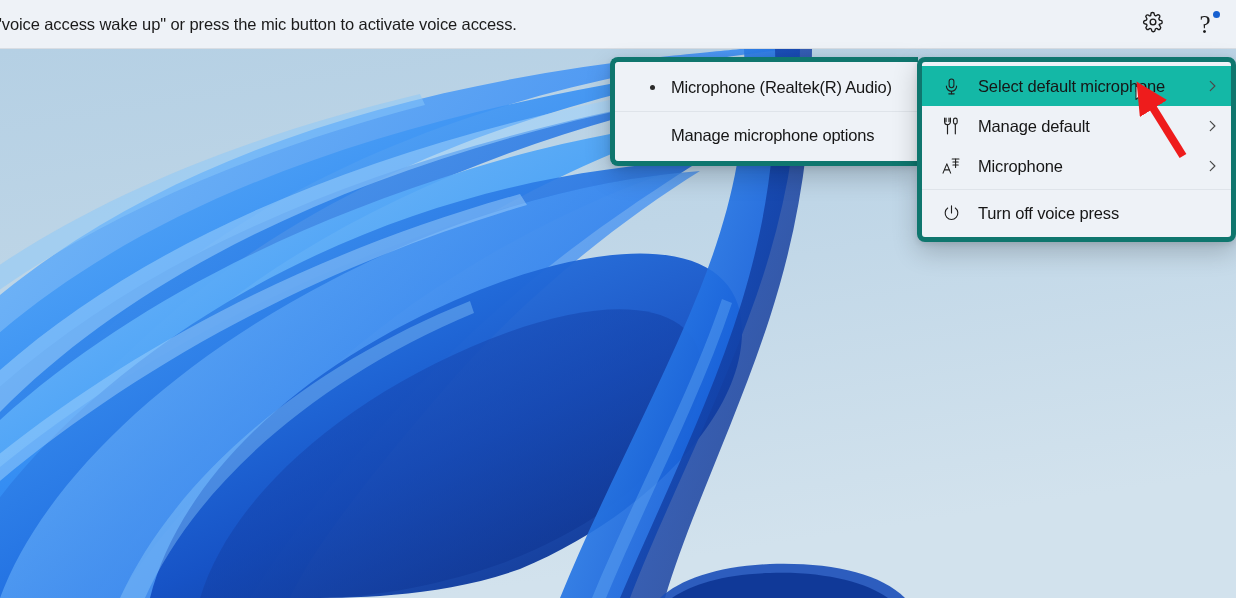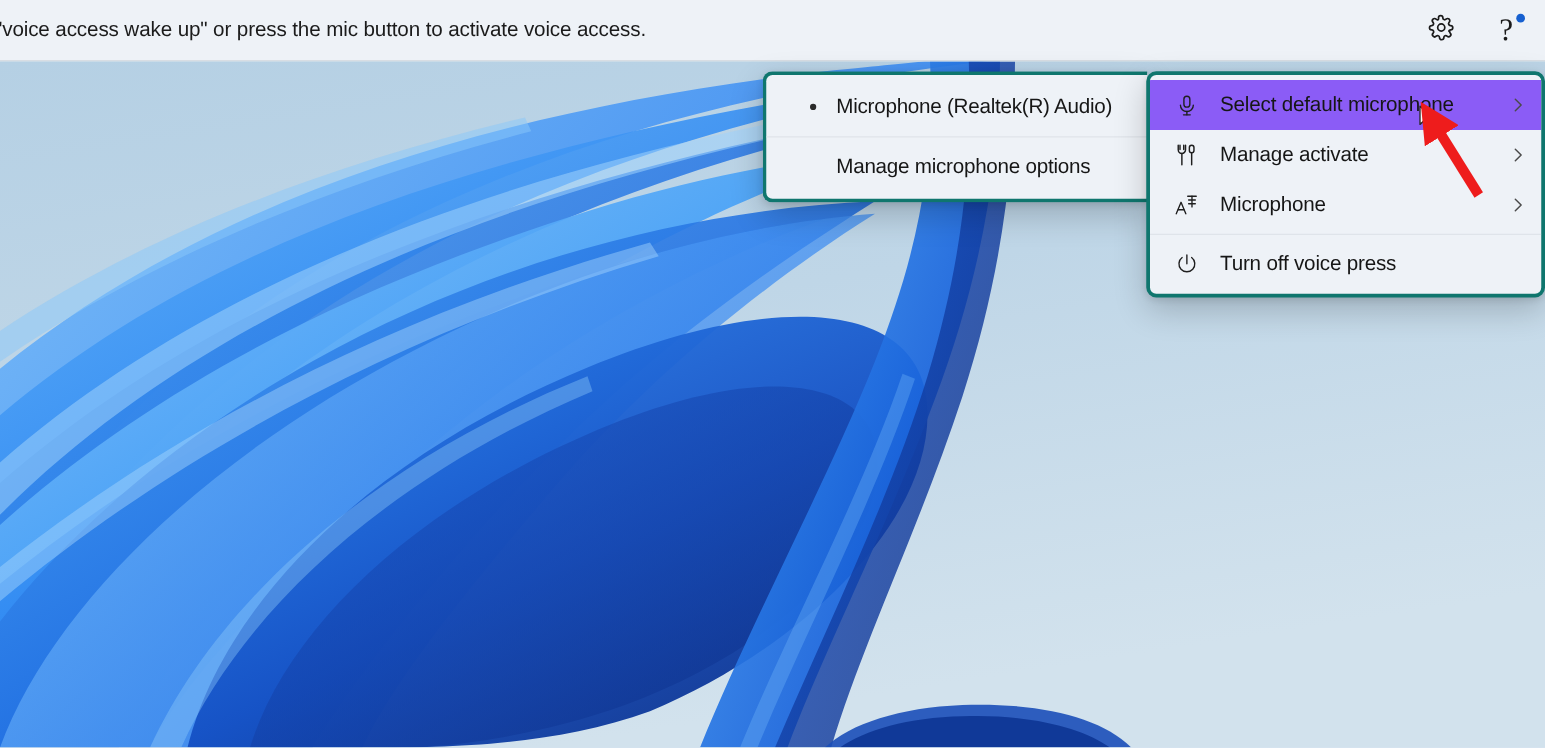--- a/index.html
+++ b/index.html
@@ -74,21 +74,21 @@
     width: 7px; height: 7px;
     border-radius: 50%;
     background: #1660d0;
     top: 2px; right: 0px;
   }
 
   
   .menu {
     position: absolute;
     background: #eef2f7;
-    border: 3px solid #0f766e;
+    border: 5px solid #0f766e;
     border-radius: 8px;
     box-shadow: 0 10px 26px rgba(0,0,0,0.20), 0 2px 6px rgba(0,0,0,0.10);
     padding: 4px 0;
     overflow: hidden;
   }
 
   
   #menu-main {
     left: 917px; top: 57px;
     width: 319px;
@@ -104,21 +104,21 @@
 
   .menu-item {
     display: flex;
     align-items: center;
     height: 40px;
     padding: 0 12px 0 14px;
     cursor: default;
     position: relative;
   }
   .menu-item.highlight {
-    background: #8b5cf6;
+    background: #14b8a6;
   }
   .menu-item .mi-icon {
     width: 30px;
     min-width: 30px;
     display: flex;
     align-items: center;
     justify-content: center;
     color: #1f1f1f;
   }
   .menu-item .mi-label {
@@ -304,21 +304,21 @@
     <div class="menu-item">
       <span class="mi-icon">
         <svg width="20" height="20" viewBox="0 0 24 24" fill="none" stroke="#1f1f1f" stroke-width="1.4" stroke-linecap="round" stroke-linejoin="round">
           <path d="M6 2.6v4.1M9.6 2.6v4.1"></path>
           <path d="M4.3 2.6v4.4a3.5 3.5 0 0 0 7 0V2.6"></path>
           <path d="M7.8 10.5v10.9"></path>
           <rect x="15" y="2.6" width="4.4" height="7.2" rx="2.2"></rect>
           <path d="M17.2 9.8v11.6"></path>
         </svg>
       </span>
-      <span class="mi-label">Manage activate</span>
+      <span class="mi-label">Manage default</span>
       <span class="mi-chevron">
         <svg width="14" height="14" viewBox="0 0 24 24" fill="none" stroke="#4a4a4a" stroke-width="2" stroke-linecap="round" stroke-linejoin="round">
           <polyline points="9 4 17 12 9 20"></polyline>
         </svg>
       </span>
     </div>
 
     <div class="menu-item">
       <span class="mi-icon">
         <svg width="20" height="20" viewBox="0 0 24 24" fill="none" stroke="#1f1f1f" stroke-width="1.3" stroke-linecap="round" stroke-linejoin="round">

